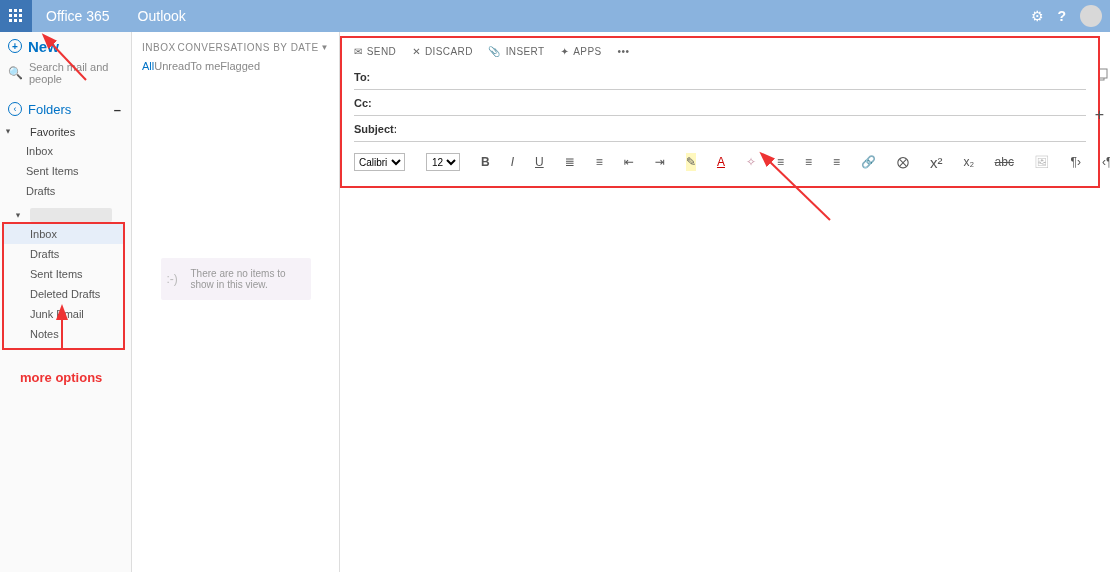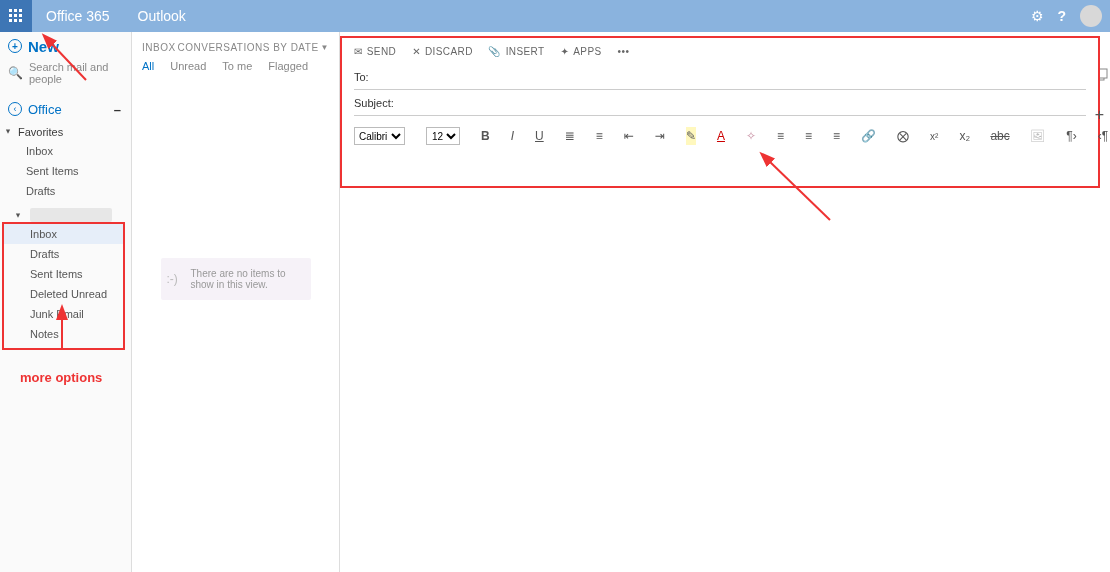--- a/index.html
+++ b/index.html
@@ -18,48 +18,48 @@
   .sidebar { position:absolute; left:0; top:32px; width:132px; bottom:0; background:#fafafa; border-right:1px solid #ddd; }
   .new-row { display:flex; align-items:center; height:28px; padding-left:8px; color:#0072c6; font-size:15px; font-weight:600; }
   .new-row .plus { width:14px; height:14px; border:1px solid #0072c6; border-radius:50%; display:inline-flex; align-items:center; justify-content:center; font-size:10px; margin-right:6px; }
   .search-row { display:flex; align-items:center; height:26px; padding:0 8px; color:#8a8a8a; font-size:11px; }
   .search-row .mag { margin-right:6px; font-size:12px; color:#8a8a8a; }
 
   .folders-hdr { display:flex; align-items:center; height:26px; padding:0 8px; color:#0072c6; font-size:13px; margin-top:10px; position:relative;}
   .folders-hdr .chev { width:14px; height:14px; border:1px solid #0072c6; border-radius:50%; display:inline-flex; align-items:center; justify-content:center; font-size:9px; margin-right:6px; }
   .folders-hdr .collapse { position:absolute; right:10px; color:#333; font-weight:bold; }
 
-  .fav-label { padding:4px 8px 3px 18px; color:#3a3a3a; font-size:11px; position:relative;}
+  .fav-label { padding:4px 8px 3px 30px; color:#3a3a3a; font-size:11px; position:relative;}
   .fav-label::before { content:'◄'; font-size:7px; color:#555; position:absolute; left:4px; top:6px; transform:rotate(-90deg); }
   .tree-item { padding:4px 8px 4px 26px; color:#555; font-size:11px; cursor:pointer; }
 
   .account-block { margin-top:6px; padding-left:14px; }
   .account-blob { height:14px; width:82px; background:#e7e7e7; border-radius:2px; margin-left:6px; display:inline-block; vertical-align:middle;}
 
   .account-folders { border:2px solid #e33; margin:0 6px 0 2px; padding:0 0 4px 0;}
   .account-folders .tree-item.sel { background:#e6eef9; }
 
   .annot { color:#e33; font-size:13px; font-weight:bold; padding:20px 0 0 20px; }
 
   
   .mlist { position:absolute; left:132px; top:32px; width:208px; bottom:0; border-right:1px solid #ddd; }
   .mlist-hdr { display:flex; justify-content:space-between; align-items:center; height:24px; padding:6px 10px 0 10px; font-size:10px; color:#888; letter-spacing:.5px; }
   .mlist-hdr .conv { display:flex; align-items:center; gap:2px; }
-  .mlist-filters { padding:4px 10px 6px 10px; font-size:11px; color:#888; display:flex; gap:16px; }
+  .mlist-filters { padding:4px 10px 6px 10px; font-size:11px; color:#888; display:flex; gap:0; }
   .mlist-filters .active { color:#0072c6; }
   .empty { margin:180px auto 0 auto; width:150px; background:#f6f2f8; color:#999; font-size:10px; padding:10px 8px 10px 30px; position:relative; border-radius:2px; text-align:left;}
   .empty .face { position:absolute; left:6px; top:14px; color:#bbb; font-size:12px;}
 
   
   .compose { position:absolute; left:340px; right:10px; top:32px; bottom:0; }
   .compose-box { border:2px solid #e33; margin:4px 0 0 0; height:152px; position:relative; background:#fff; }
   .compbar { display:flex; align-items:center; gap:16px; height:26px; padding:0 12px; color:#666; font-size:10px; letter-spacing:.4px; }
   .compbar .item { display:flex; align-items:center; gap:4px; cursor:pointer; }
   .lineField { display:flex; align-items:center; height:26px; margin:0 12px; border-bottom:1px solid #ccc; font-size:11px; }
-  .lineField .lbl { width:42px; color:#333; font-weight:400; }
+  .lineField .lbl { width:42px; color:#333; font-weight:700; }
   .lineField input { border:none; outline:none; font-size:11px; flex:1; }
   .toolbar { display:flex; align-items:center; gap:21px; height:28px; margin:6px 12px 0 12px; color:#555; font-size:12px;}
   .toolbar select { height:18px; font-size:10px; background:#fff; border:1px solid #bbb;}
   .toolbar .btn { width:18px; height:18px; display:inline-flex; align-items:center; justify-content:center; color:#555; cursor:pointer; font-size:12px;}
 
   .plus-btn { position:absolute; right:-6px; top:68px; color:#555; font-size:16px;}
   .popout { position:absolute; right:-8px; top:36px; color:#888; }
 
   
   svg.overlay { position:absolute; left:0; top:0; pointer-events:none; }
@@ -98,39 +98,39 @@
     <span class="plus">+</span>
     <span>New</span>
   </div>
   <div class="search-row">
     <span class="mag">🔍</span>
     <span>Search mail and people</span>
   </div>
 
   <div class="folders-hdr">
     <span class="chev">‹</span>
-    <span>Office</span>
+    <span>Folders</span>
     <span class="collapse">–</span>
   </div>
 
   <div class="fav-label">Favorites</div>
   <div class="tree-item">Inbox</div>
   <div class="tree-item">Sent Items</div>
   <div class="tree-item">Drafts</div>
 
   <div class="account-block">
     <span style="font-size:7px;color:#555;display:inline-block;transform:rotate(-90deg);">◄</span>
     <span class="account-blob"></span>
   </div>
 
   <div class="account-folders">
     <div class="tree-item sel">Inbox</div>
     <div class="tree-item">Drafts</div>
     <div class="tree-item">Sent Items</div>
-    <div class="tree-item">Deleted Unread</div>
+    <div class="tree-item">Deleted Drafts</div>
     <div class="tree-item">Junk Email</div>
     <div class="tree-item">Notes</div>
   </div>
 
   <div class="annot">more options</div>
 </div>
 
 <div class="mlist">
   <div class="mlist-hdr">
     <span>INBOX</span>
@@ -180,20 +180,24 @@
           <span>•••</span>
         </span>
     </div>
 
     <div class="lineField">
       <span class="lbl">To:</span>
       <input type="text" style="">
     </div>
     <span class="plus-btn">+</span>
     <div class="lineField">
+      <span class="lbl">Cc:</span>
+      <input type="text" style="">
+    </div>
+    <div class="lineField">
       <span class="lbl">Subject:</span>
       <input type="text" style="">
     </div>
 
     <div class="toolbar">
       <select style="width:96px;"><option>Calibri</option></select>
       <select style="width:40px;text-align:right;"><option>12</option></select>
       <span class="btn">
           <b>B</b>
         </span>
@@ -208,21 +212,21 @@
       <span class="btn">⇤</span>
       <span class="btn">⇥</span>
       <span class="btn" style="background:#ffeb3b55;">✎</span>
       <span class="btn" style="color:#c00;text-decoration:underline;">A</span>
       <span class="btn" style="color:#c9a;">✧</span>
       <span class="btn">≡</span>
       <span class="btn">≡</span>
       <span class="btn">≡</span>
       <span class="btn" style="color:#bbb;">🔗</span>
       <span class="btn">⨂</span>
-      <span class="btn" style="font-size:10px;">x²</span>
+      <span class="btn" style="font-size:15px;">x²</span>
       <span class="btn" style="font-size:12px;">x₂</span>
       <span class="btn">
           <s>abc</s>
         </span>
       <span class="btn" style="color:#bbb;">🖼</span>
       <span class="btn">¶›</span>
       <span class="btn">‹¶</span>
       <span class="btn">↶</span>
       <span class="btn">↷</span>
       <span class="btn">▦</span>

